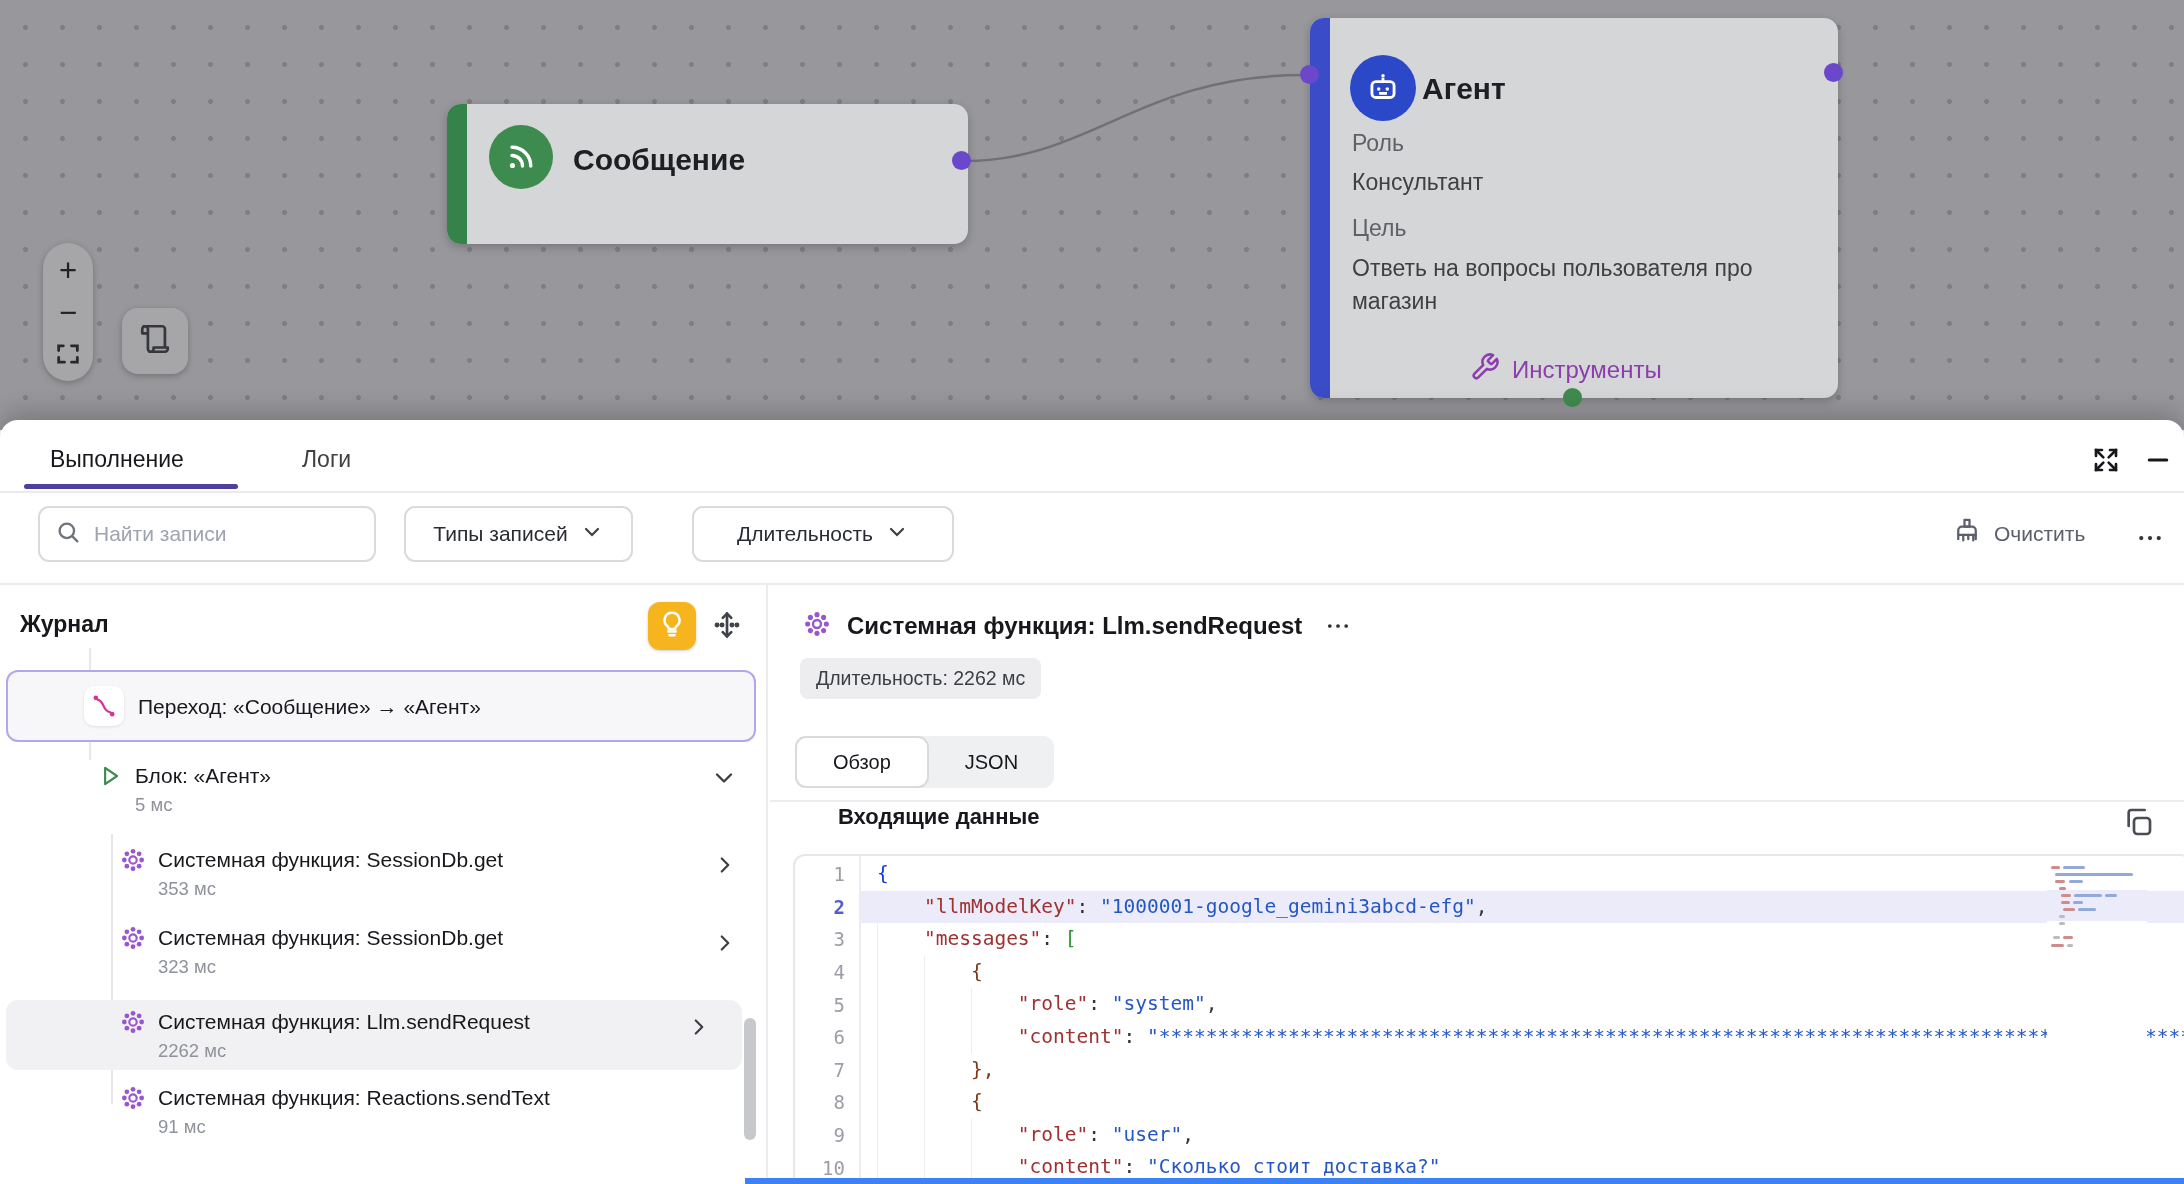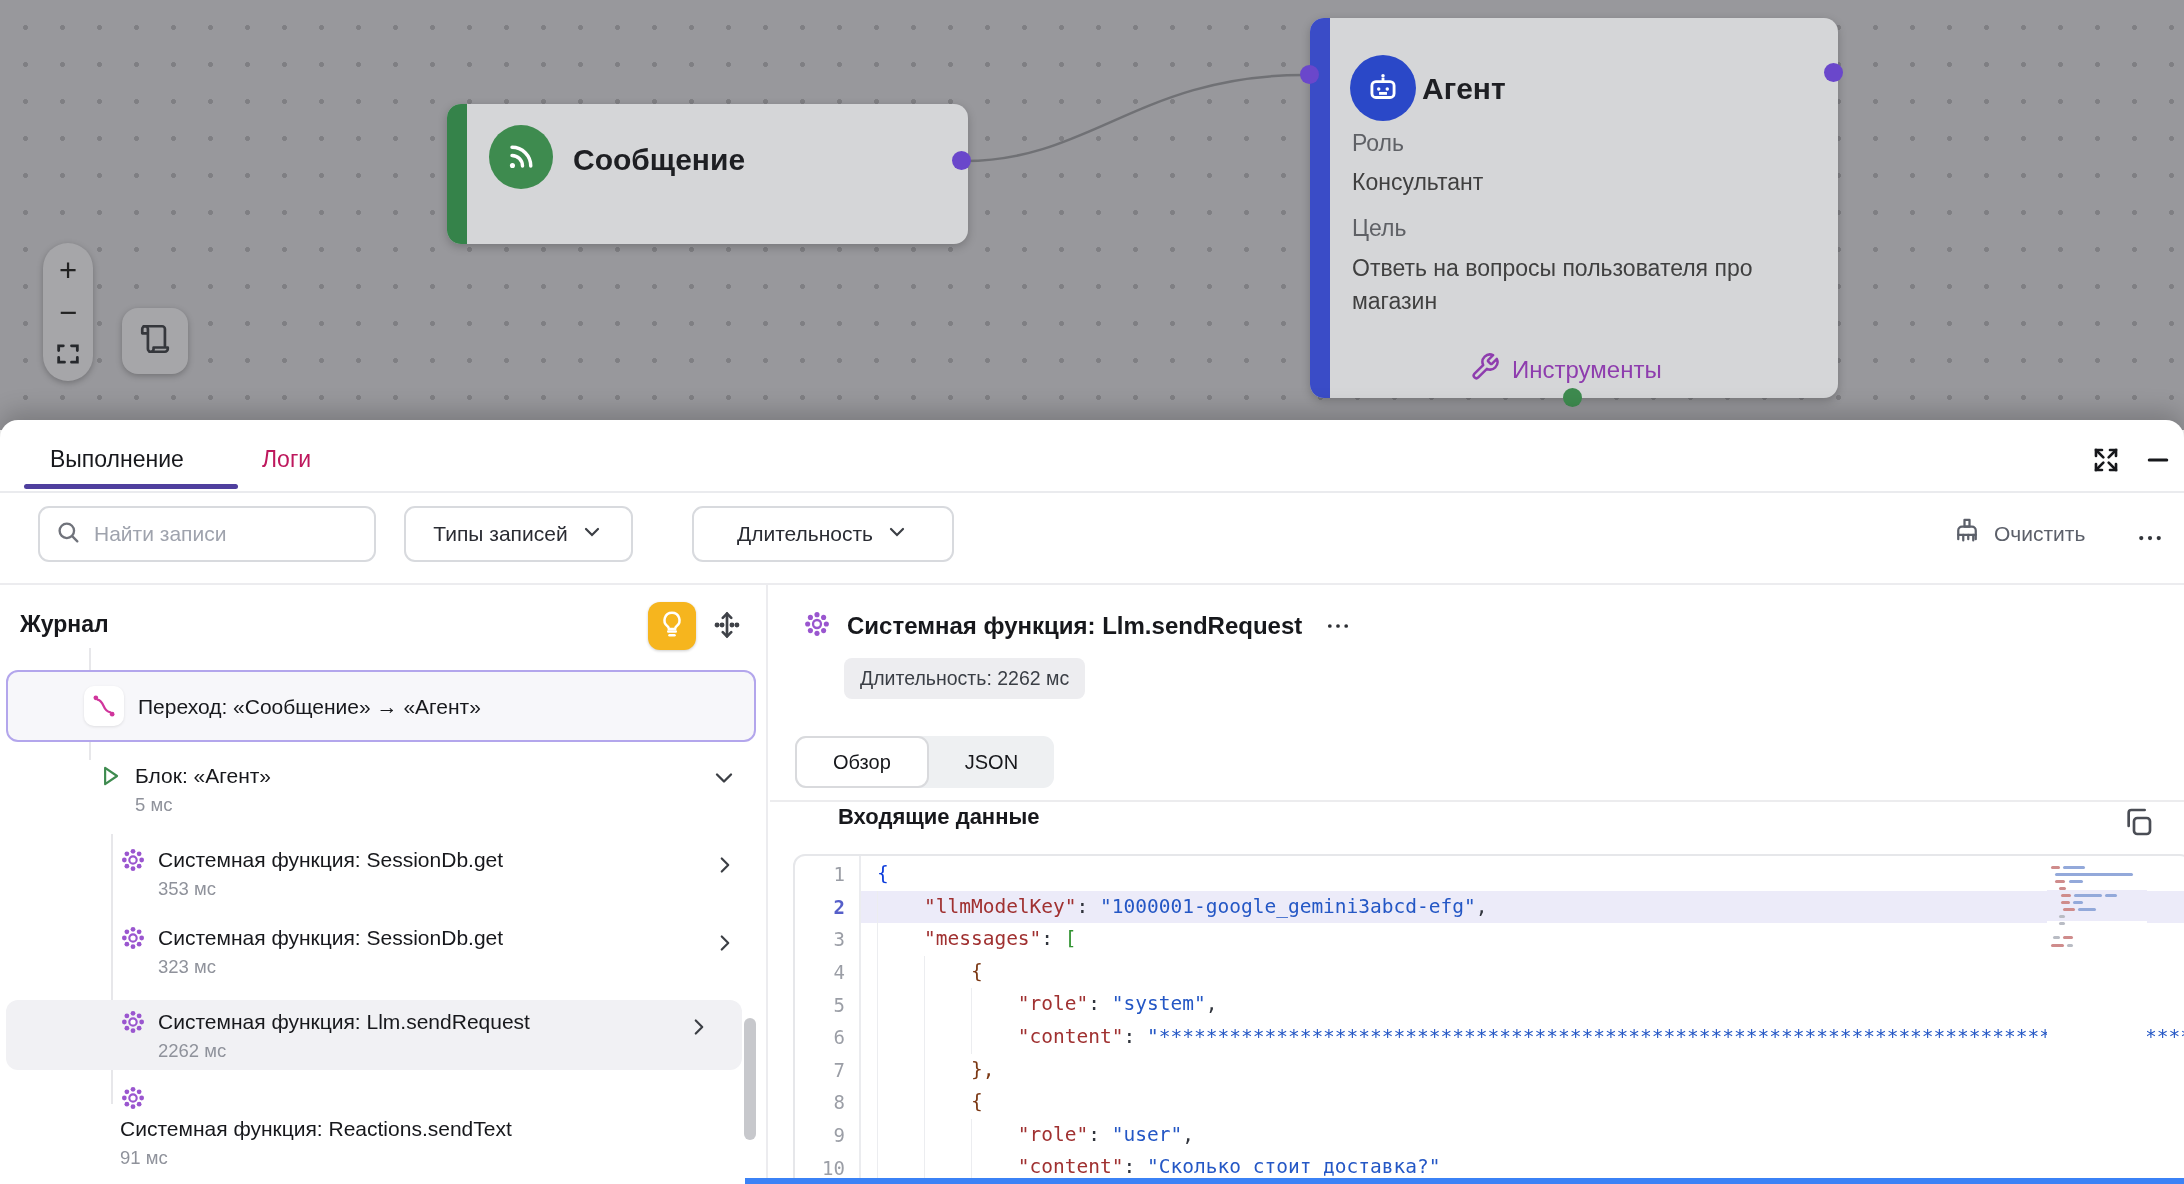--- a/index.html
+++ b/index.html
@@ -28,21 +28,21 @@
   .zbtn{width:34px;height:34px;display:flex;align-items:center;justify-content:center;
         font-size:31px;color:#222;cursor:pointer;line-height:1;}
   .script-btn{position:absolute;left:122px;top:308px;width:66px;height:66px;background:#a6a6a9;
         border-radius:16px;box-shadow:0 2px 6px rgba(0,0,0,.25);display:flex;align-items:center;justify-content:center;}
 
   
   .panel{position:absolute;left:0;top:420px;right:0;bottom:0;background:#fff;
          border-radius:18px 18px 0 0;box-shadow:0 -8px 24px rgba(0,0,0,.20);}
   .tab{position:absolute;top:26px;font-size:23px;cursor:pointer;}
   .tab.active{color:#17181c;font-weight:500;}
-  .tab.inactive{color:#be185d;}
+  .tab.inactive{color:#404040;margin-left:40px;}
   .tab-underline{position:absolute;left:24px;top:64px;width:214px;height:5px;border-radius:3px;
                  background:var(--accent-purple,#4f3f9e);}
   .hdr-divider{position:absolute;left:0;right:0;top:71px;height:2px;background:#eaebee;}
   .panel-icon-btn{position:absolute;cursor:pointer;display:flex;align-items:center;justify-content:center;}
 
   .search-box{position:absolute;left:38px;top:86px;width:338px;height:56px;border:2px solid #d8dade;
               border-radius:11px;display:flex;align-items:center;padding:0 14px;box-sizing:border-box;gap:10px;background:#fff;}
   .search-box input{border:none;outline:none;font-size:21px;color:#2a2c33;width:100%;
                     font-family:"Liberation Sans",sans-serif;background:transparent;}
   .search-box input::placeholder{color:#9fa3ad;}
@@ -77,21 +77,21 @@
   .jsub{font-size:18.5px;color:#8f929b;line-height:24px;margin-top:4px;}
   .jchev{position:absolute;right:34px;top:2px;}
   .jrow.child .jchev{top:6px;}
   .jrow.child.hl .jchev{right:30px;top:14px;}
   .list-scrollbar{position:absolute;left:744px;top:370px;width:12px;height:122px;border-radius:6px;background:#c7c8cc;}
 
   
   .detail-head{position:absolute;left:803px;top:190px;display:flex;align-items:center;gap:16px;}
   .detail-title{font-size:24px;font-weight:600;color:#17181c;}
   .badge{position:absolute;left:800px;top:238px;background:var(--badge-bg,#ededf0);color:#3a3e45;
-         font-size:19.5px;padding:9px 16px;border-radius:8px;margin-left:44px;}
+         font-size:19.5px;padding:9px 16px;border-radius:8px;}
   .seg{position:absolute;left:795px;top:316px;display:flex;background:#eef0f2;border-radius:11px;}
   .seg-item{height:52px;padding:0 36px;display:flex;align-items:center;font-size:20px;font-weight:500;
             color:#17181c;border-radius:11px;cursor:pointer;box-sizing:border-box;}
   .seg-item.active{background:#fff;border:2px solid #d9dadd;}
   .seg-divider{position:absolute;left:770px;right:0;top:380px;height:2px;background:#ececee;}
   .section-title{position:absolute;left:838px;top:384px;font-size:22px;font-weight:600;}
   .copy-btn{position:absolute;left:2122px;top:386px;cursor:pointer;}
 
   
   .editor{position:absolute;left:793px;top:434px;right:-8px;height:344px;background:#fff;
@@ -371,21 +371,21 @@
               <circle cx="12" cy="12" r="3.4" fill="#fff" stroke="#9a56cf" stroke-width="2"></circle>
             </svg></span>
       <div class="jtext">
         <div class="jtitle">Системная функция: Llm.sendRequest</div>
         <div class="jsub">2262 мс</div>
       </div>
           <span class="jchev"><svg viewBox="0 0 24 24" width="26" height="26" fill="none" stroke="#3c3f45" stroke-width="2" stroke-linecap="round" stroke-linejoin="round">
               <path d="M9 6l6 6-6 6"></path>
             </svg></span>
         </div>
-        <div class="jrow child" style="top: 436px; flex-direction: column;">
+        <div class="jrow child" style="top: 436px;">
           <span class="jicon"><svg viewBox="0 0 24 24" width="26" height="26">
               <g fill="#9a56cf">
                 <circle cx="20" cy="12" r="2.2"></circle>
                 <circle cx="17.66" cy="17.66" r="2.2"></circle>
                 <circle cx="12" cy="20" r="2.2"></circle>
                 <circle cx="6.34" cy="17.66" r="2.2"></circle>
                 <circle cx="4" cy="12" r="2.2"></circle>
                 <circle cx="6.34" cy="6.34" r="2.2"></circle>
                 <circle cx="12" cy="4" r="2.2"></circle>
                 <circle cx="17.66" cy="6.34" r="2.2"></circle>

